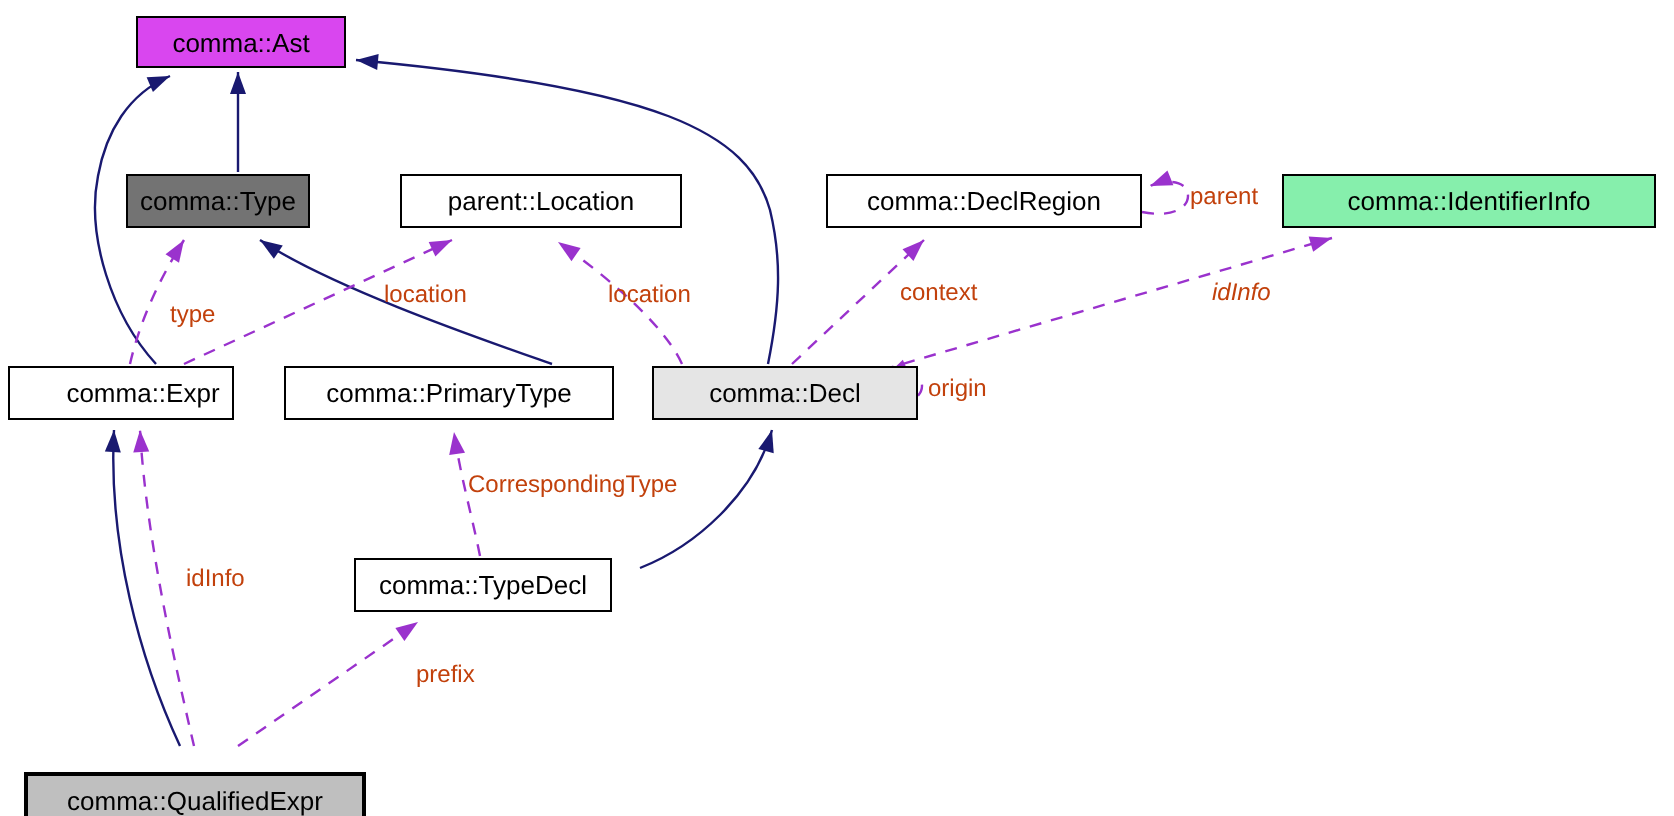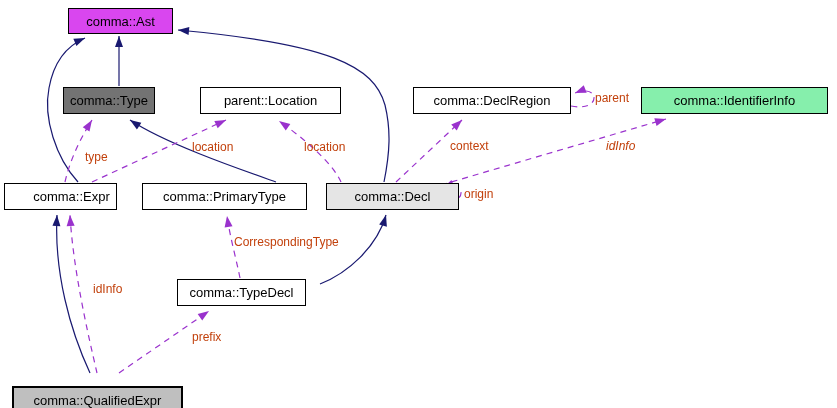--- a/index.html
+++ b/index.html
@@ -90,15 +90,15 @@
 
   <div class="elabel" style="left:85px; top:140px;margin-top:10px;">type</div>
   <div class="elabel" style="left:192px; top:140px;">location</div>
   <div class="elabel" style="left:304px; top:140px;">location</div>
   <div class="elabel" style="left:450px; top:139px;">context</div>
   <div class="elabel" style="left:595px; top:91px;">parent</div>
   <div class="elabel" style="left:606px; top:139px;font-style:italic;">idInfo</div>
   <div class="elabel" style="left:464px; top:187px;">origin</div>
   <div class="elabel" style="left:234px; top:235px;">CorrespondingType</div>
   <div class="elabel" style="left:93px; top:282px;">idInfo</div>
-  <div class="elabel" style="left:192px; top:330px;text-align:right;">prefix</div>
+  <div class="elabel" style="left:208px; top:330px;text-align:right;">prefix</div>
 
 </div>
 
 </body></html>

